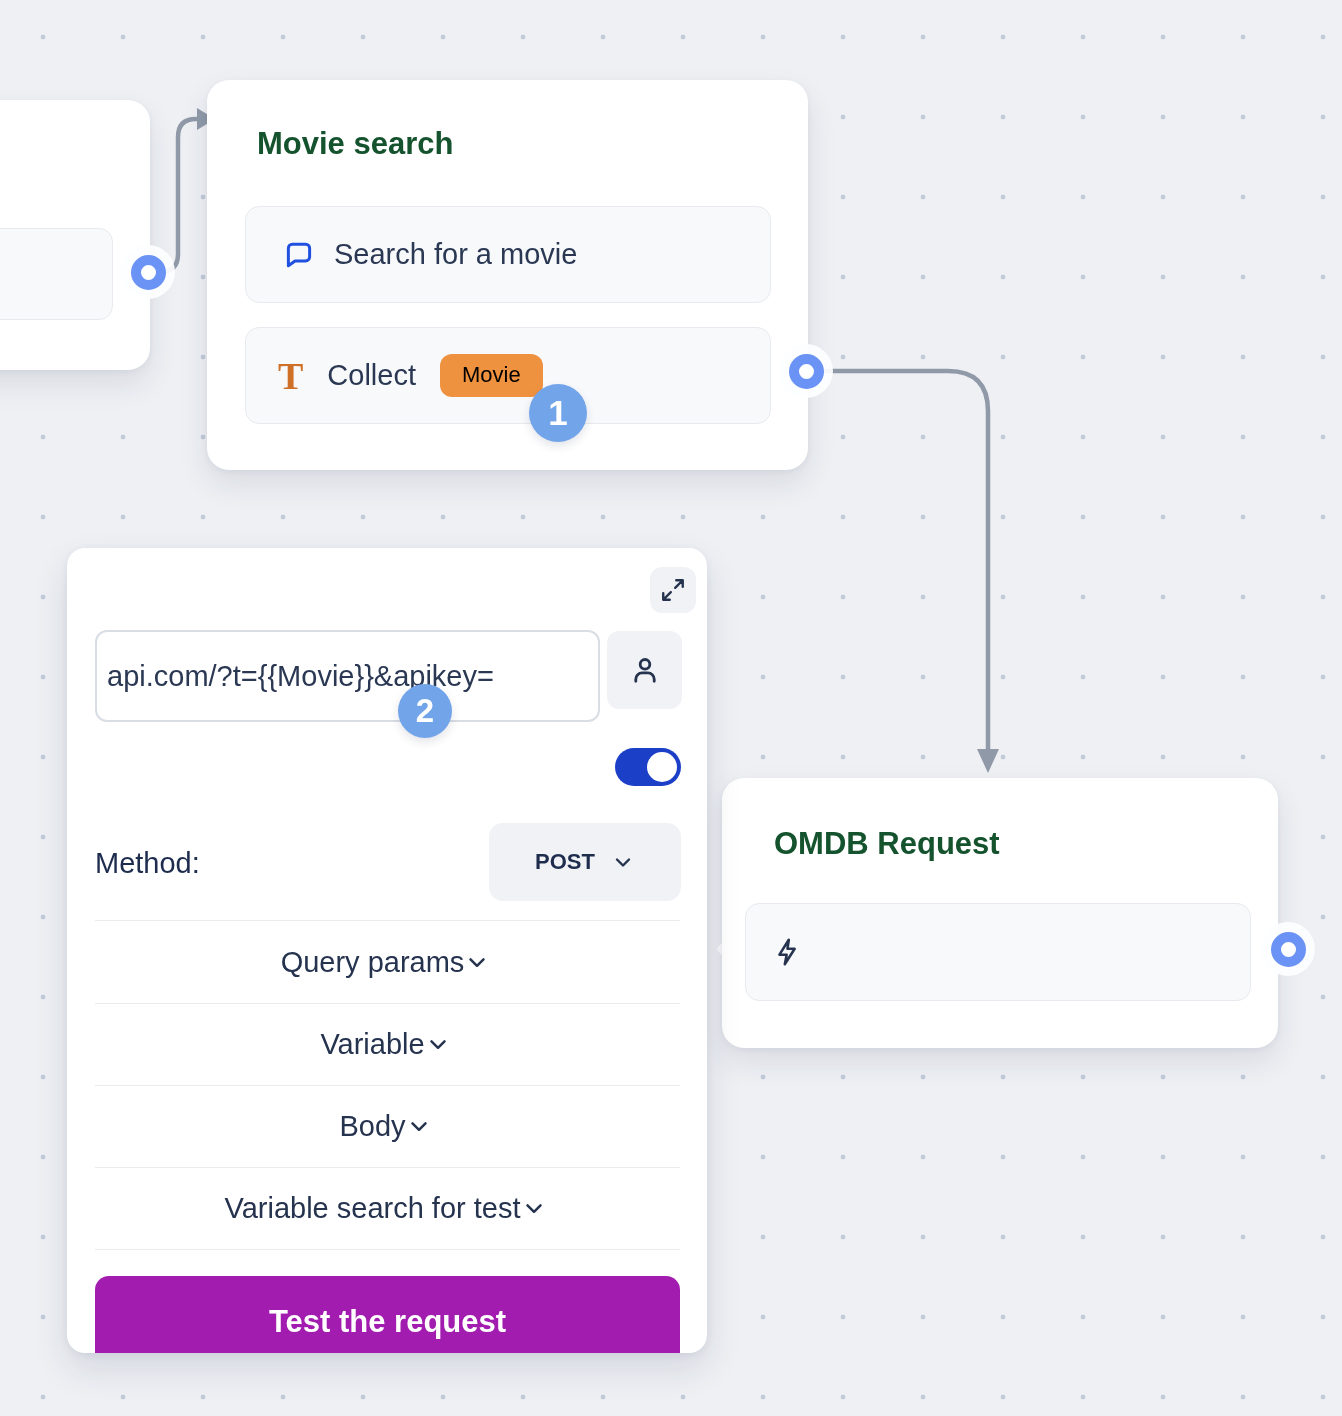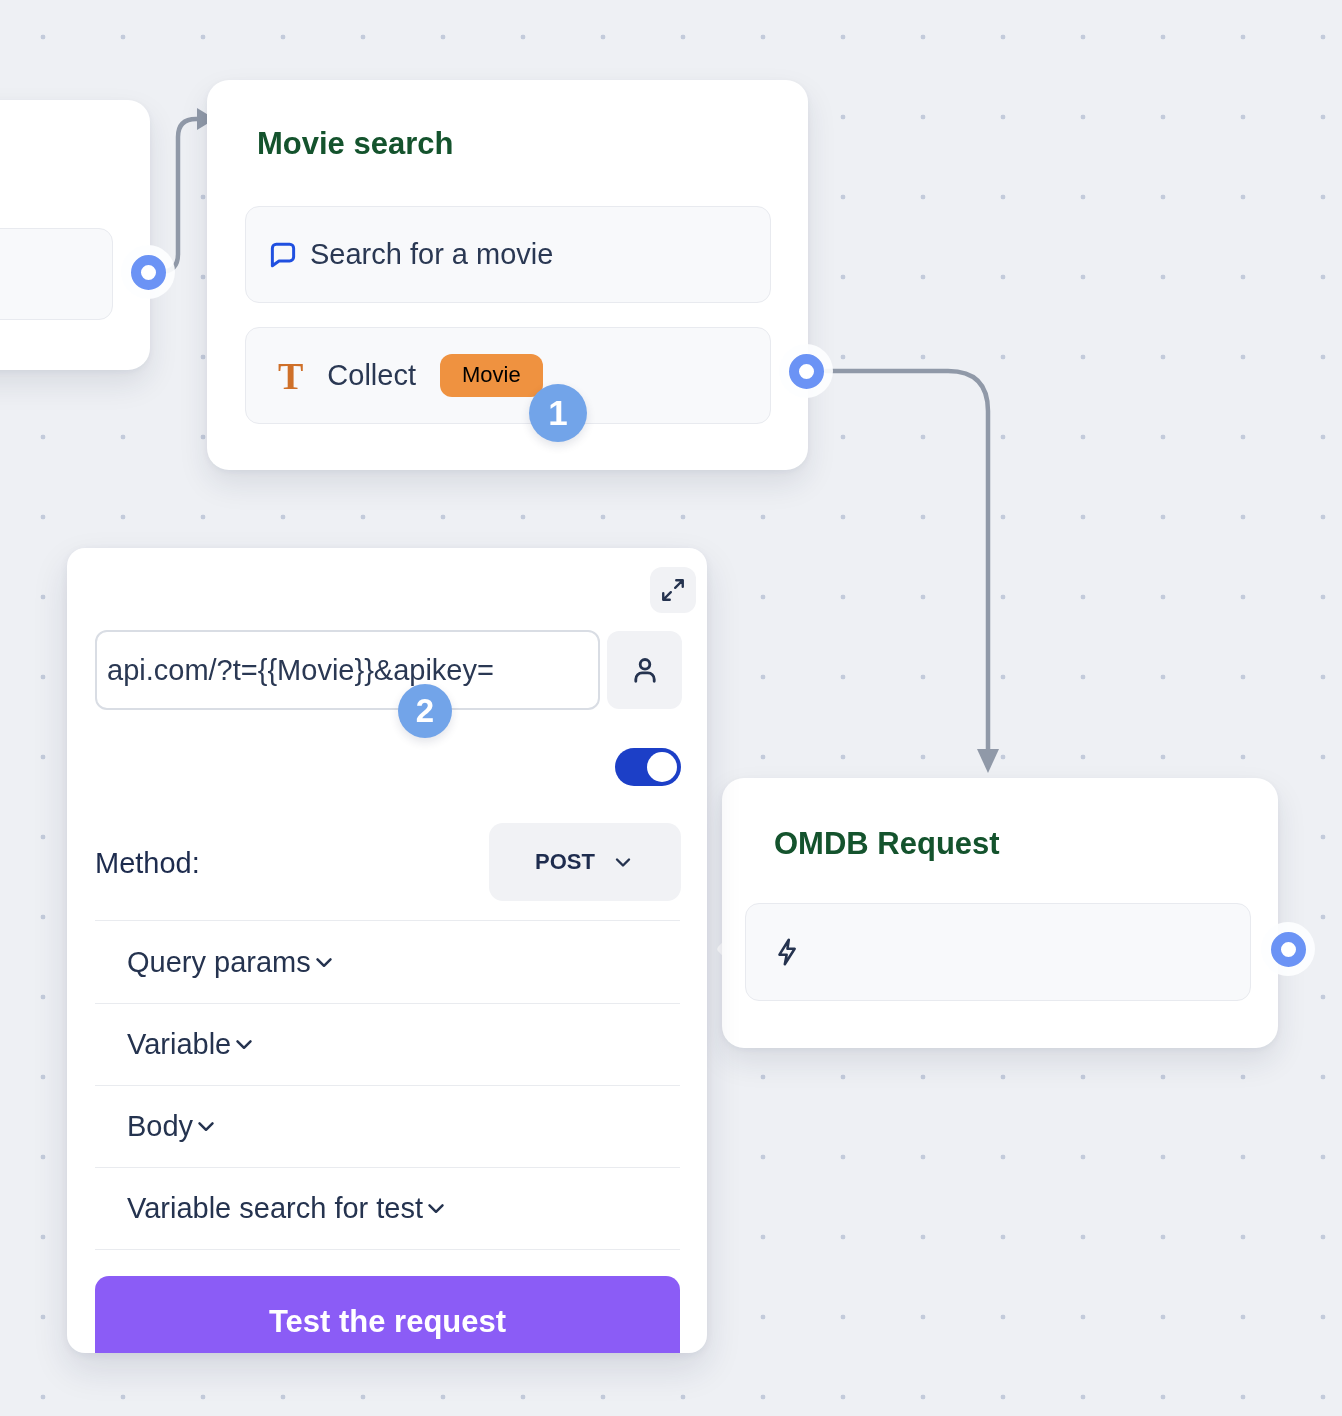--- a/index.html
+++ b/index.html
@@ -54,21 +54,21 @@
   .panel{
     position:absolute;left:67px;top:548px;width:640px;height:805px;
     background:#ffffff;border-radius:18px;overflow:hidden;z-index:3;
     box-shadow:0 16px 36px rgba(25,35,70,.12), 0 2px 8px rgba(25,35,70,.06);
   }
   .icon-btn{
     position:absolute;background:#f1f2f5;border-radius:12px;
     display:flex;align-items:center;justify-content:center;
   }
   .url-box{
-    position:absolute;left:28px;top:82px;width:505px;height:80px;
+    position:absolute;left:28px;top:82px;width:505px;height:92px;
     background:#ffffff;border:2px solid #d9dde4;border-radius:12px;
     display:flex;align-items:center;box-sizing:border-box;
     padding-left:24px;overflow:hidden;white-space:nowrap;
   }
   .url-text{font-size:29px;color:#2a3853;display:inline-block;margin-left:-14px;white-space:pre;}
   .label-text{position:absolute;font-size:29px;color:#1e2c4e;}
   .toggle{
     position:absolute;left:548px;top:200px;width:66px;height:38px;border-radius:19px;
     background:#1c3fc7;
   }
@@ -76,27 +76,27 @@
     position:absolute;right:4px;top:4px;width:30px;height:30px;border-radius:50%;background:#fff;
   }
   .select{
     position:absolute;left:422px;top:275px;width:192px;height:78px;background:#f1f2f5;
     border-radius:14px;display:flex;align-items:center;justify-content:center;gap:16px;
   }
   .select .sel-val{font-size:22px;font-weight:700;color:#1e2c4e;}
   .divider{position:absolute;left:28px;width:585px;height:0;border-top:1.5px solid #e9ebef;}
   .section{
     position:absolute;left:28px;width:585px;height:82px;
-    display:flex;align-items:center;justify-content:flex-start;
+    display:flex;align-items:center;justify-content:center;
     padding:0 36px 0 32px;box-sizing:border-box;cursor:pointer;
   }
   .section .sec-label{font-size:29px;color:#25334f;}
   .test-btn{
     position:absolute;left:28px;top:728px;width:585px;height:92px;
-    background:#8b5cf6;border:none;border-radius:14px;color:#ffffff;
+    background:#a21caf;border:none;border-radius:14px;color:#ffffff;
     font-size:31px;font-weight:700;font-family:"Liberation Sans",sans-serif;cursor:pointer;
   }
   
   .notch{
     position:absolute;left:722px;top:934px;width:30px;height:30px;background:#ffffff;
     transform:rotate(45deg);border-radius:4px;z-index:2;
   }
   svg.wires{position:absolute;left:0;top:0;z-index:1;}
   .chev{flex:none;}
 </style>
@@ -113,21 +113,21 @@
 </svg>
 
 <div class="node" style="left:-60px;top:100px;width:210px;height:270px;">
   <div class="node-row" style="left:30px;top:128px;width:143px;height:92px;"></div>
 </div>
 <div class="port" style="left:121px;top:245px;"></div>
 
 <div class="node" style="left:207px;top:80px;width:601px;height:390px;">
   <div class="node-title" style="left:50px;top:46px;">Movie search</div>
 
-  <div class="node-row" style="left:38px;top:126px;width:526px;height:97px;padding-left:20px;gap:10px;">
+  <div class="node-row" style="left:38px;top:126px;width:526px;height:97px;padding-left:36px;gap:18px;">
     <svg class="chev" width="34" height="34" viewBox="0 0 24 24">
       <path d="M4.5 7.2 a2.8 2.8 0 0 1 2.8 -2.8 h9.4 a2.8 2.8 0 0 1 2.8 2.8 v6.2 a2.8 2.8 0 0 1 -2.8 2.8 H9.2 L4.5 19.6 Z" fill="none" stroke="#2050e0" stroke-width="2.1" stroke-linejoin="round"></path>
     </svg>
     <span class="row-label">Search for a movie</span>
   </div>
 
   <div class="node-row" style="left:38px;top:247px;width:526px;height:97px;padding-left:32px;gap:24px;">
     <span class="t-icon">T</span>
     <span class="row-label">Collect</span>
     <span class="var-badge" style="margin-left:0;">Movie</span>

